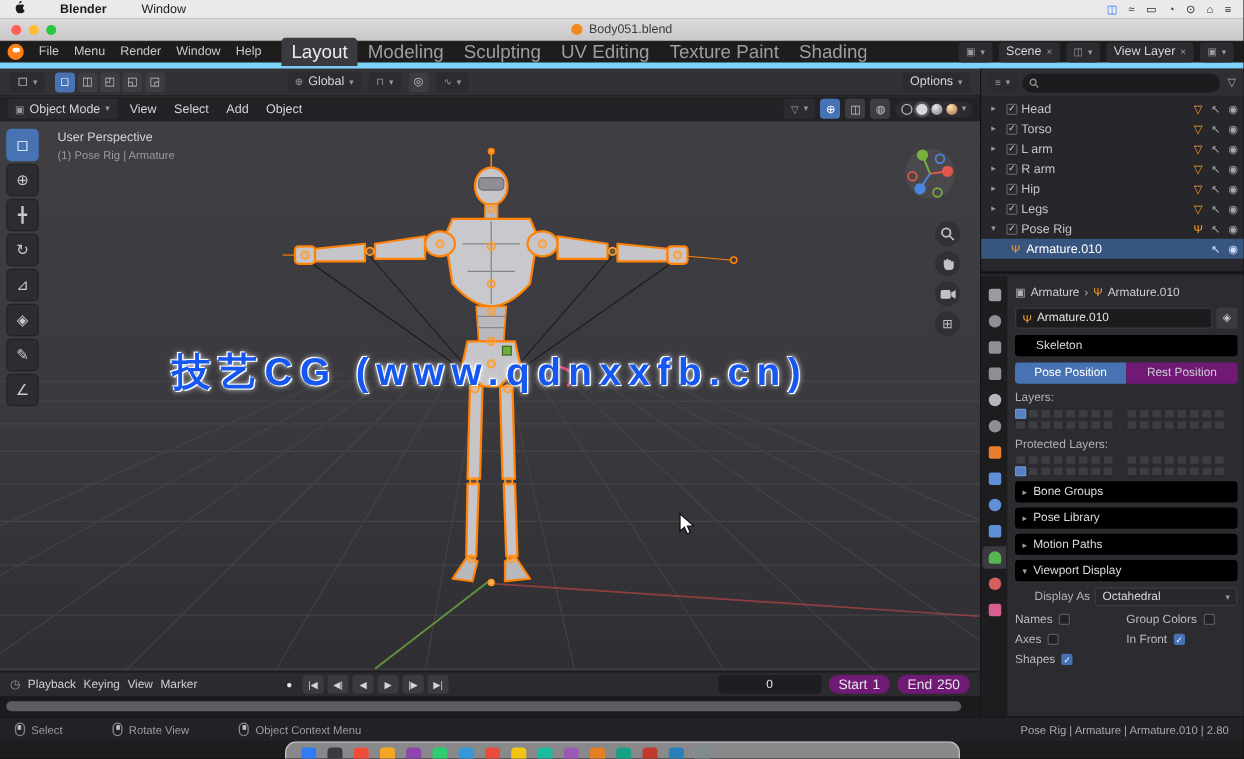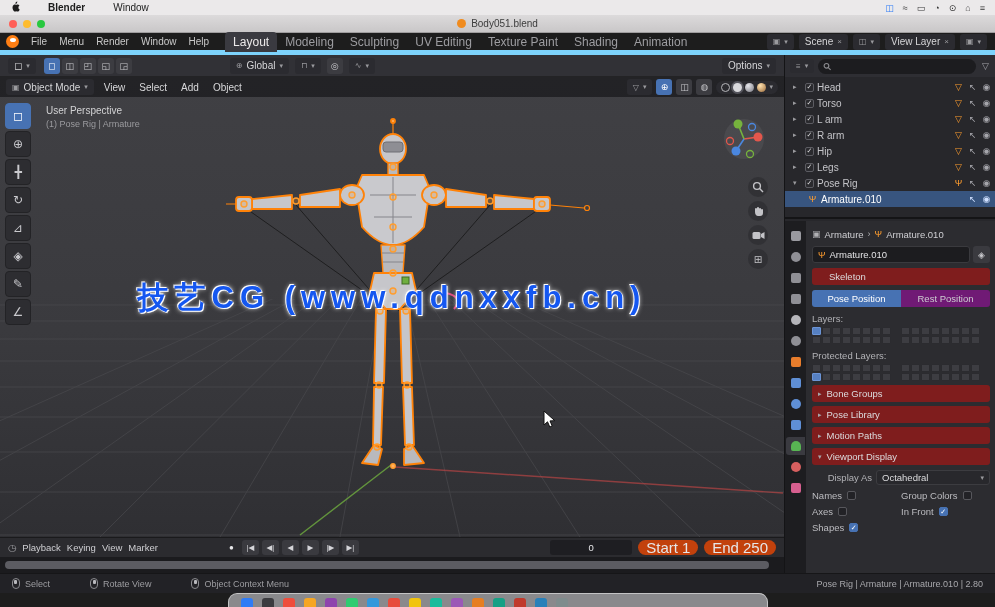--- a/index.html
+++ b/index.html
@@ -23,21 +23,21 @@
   .tl-close { background:#ff5f57; } .tl-min { background:#febc2e; } .tl-zoom { background:#28c840; }
   .doc-ic { width:9px; height:9px; border-radius:50%; background:#f08b1e; display:inline-block; }
 
   
   .topbar { position:absolute; top:33px; left:0; width:995px; height:22px; background:#1d1d1d;
     display:flex; align-items:center; padding:0 6px; border-bottom:5px solid #7dd3fc; }
   .blogo { width:13px; height:13px; border-radius:50%; background:#ff7f14; position:relative; margin-right:6px; flex:0 0 auto;}
   .blogo::after { content:""; position:absolute; left:4px; top:3px; width:6px; height:4px; border-radius:50%; background:#fff; }
   .tmenu { font-size:10px; color:#c9c9c9; padding:2px 6px; border-radius:3px; }
   .ws-tabs { display:flex; margin-left:10px; width:468px; overflow:hidden; flex:0 0 auto; }
-  .ws-tab { font-size:12px; color:#9d9da1; padding:3px 8px; white-space:nowrap; border-radius:4px 4px 0 0; }
+  .ws-tab { font-size:15px; color:#9d9da1; padding:3px 8px; white-space:nowrap; border-radius:4px 4px 0 0; }
   .ws-tab.active { background:#3a3a40; color:#eceaea; }
   .tb-right { margin-left:auto; display:flex; align-items:center; gap:5px; padding-right:2px; }
   .pill { background:#2b2b30; border-radius:3px; height:16px; display:flex; align-items:center; gap:4px;
     font-size:10px; color:#d6d6d8; padding:0 6px; }
   .pill .mini { font-size:8px; color:#9a9a9e; }
   .caret { font-size:7px; color:#9a9a9e; }
 
   
   .toolsbar { position:absolute; top:55px; left:0; width:784px; height:22px; background:#313136;
     border-bottom:1px solid #232325; display:flex; align-items:center; gap:8px; padding:0 8px; }
@@ -109,21 +109,21 @@
   .pt-ic.circle { border-radius:50%; }
   .pt-ic.square { border-radius:2px; }
   .pt-ic.person { border-radius:50% 50% 2px 2px; }
   .props-content { flex:1; background:#2c2c30; padding:4px 6px; font-size:9.5px; color:#bcbcc0; overflow:hidden; }
   .crumb { display:flex; align-items:center; gap:4px; height:18px; color:#cfcfd3; }
   .crumb .ic { font-size:9px; color:#b0b0b4; }
   .name-row { display:flex; gap:3px; margin:3px 0 5px 0; align-items:center; }
   .name-field { flex:1; height:17px; background:#1c1c1f; border:1px solid #3a3a3e; border-radius:3px;
     display:flex; align-items:center; gap:4px; padding:0 5px; color:#e2e2e4; }
   .shield-btn { width:17px; height:17px; background:#3a3a3f; border-radius:3px; display:flex; align-items:center; justify-content:center; color:#c5c5c9; font-size:9px;}
-  .sect { height:17px; background:#7f1d1d; border-radius:3px; display:flex; align-items:center; gap:5px;
+  .sect { height:17px; background:#000000; border-radius:3px; display:flex; align-items:center; gap:5px;
     padding:0 6px; color:#dcdcde; margin-top:4px; }
   .sect .tri { font-size:7px; color:#a5a5a9; }
   .seg { display:flex; margin-top:5px; }
   .seg div { flex:1; height:17px; display:flex; align-items:center; justify-content:center; font-size:9.5px; }
   .seg .on { background:#4772b3; color:#fff; border-radius:3px 0 0 3px; }
   .seg .off { background:#701a75; color:#cdcdd1; border-radius:0 3px 3px 0; }
   .lay-label { margin-top:6px; color:#b2b2b6; }
   .grid-row { display:flex; gap:8px; margin-top:3px; }
   .lgrid { display:flex; flex-wrap:wrap; width:81px; gap:1px; }
   .lcell { width:9px; height:8px; background:#3d3d42; border:1px solid #2b2b2f; border-radius:1px; }
@@ -141,22 +141,22 @@
   
   .timeline { position:absolute; top:537px; left:0; width:784px; height:20px; background:#2b2b2f;
     border-top:1px solid #1a1a1c; display:flex; align-items:center; gap:6px; padding:0 8px; }
   .tmenu2 { font-size:9.5px; color:#cfcfd3; }
   .transport { display:flex; align-items:center; gap:3px; margin-left:60px; }
   .tr-btn { min-width:17px; height:15px; border-radius:3px; background:#3a3a3f; color:#d5d5d9;
     display:flex; align-items:center; justify-content:center; font-size:7.5px; padding:0 2px; }
   .rec-btn { width:15px; height:15px; border-radius:50%; display:flex; align-items:center; justify-content:center; color:#e8e8ea; font-size:8px; }
   .frame-field { margin-left:auto; width:82px; height:15px; background:#1e1e22; border-radius:3px;
     display:flex; align-items:center; justify-content:center; color:#e8e8ea; font-size:9.5px; }
-  .range-pill { height:15px; background:#c2410c; border-radius:8px; display:flex; align-items:center;
-    gap:4px; padding:0 8px; font-size:15px; color:#e6e6e8; }
+  .range-pill { height:15px; background:#701a75; border-radius:8px; display:flex; align-items:center;
+    gap:4px; padding:0 8px; font-size:11px; color:#e6e6e8; }
 
   .hscroll { position:absolute; top:557px; left:0; width:784px; height:16px; background:#1b1b1e; display:flex; align-items:center; padding:0 5px; }
   .hthumb { width:764px; height:8px; background:#5c5c62; border-radius:4px; }
 
   
   .statusbar { position:absolute; top:573px; left:0; width:995px; height:20px; background:#222226;
     border-top:1px solid #161618; display:flex; align-items:center; gap:40px; padding:0 12px;
     font-size:9px; color:#9d9da1; }
   .sb-seg { display:flex; align-items:center; gap:5px; }
   .mouse { width:8px; height:11px; border:1px solid #8a8a8e; border-radius:4px; position:relative; display:inline-block; }

